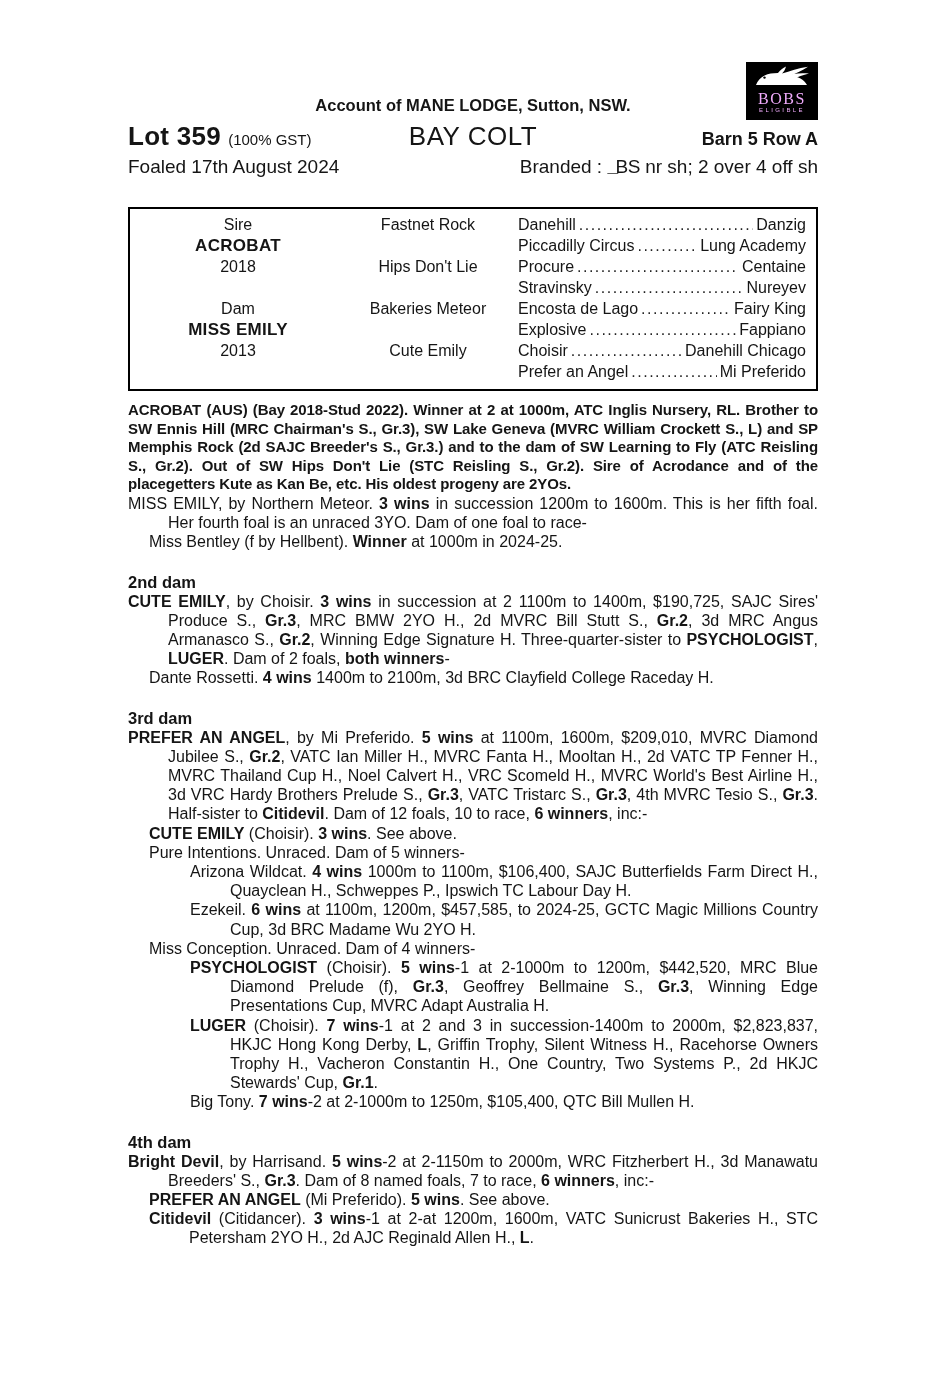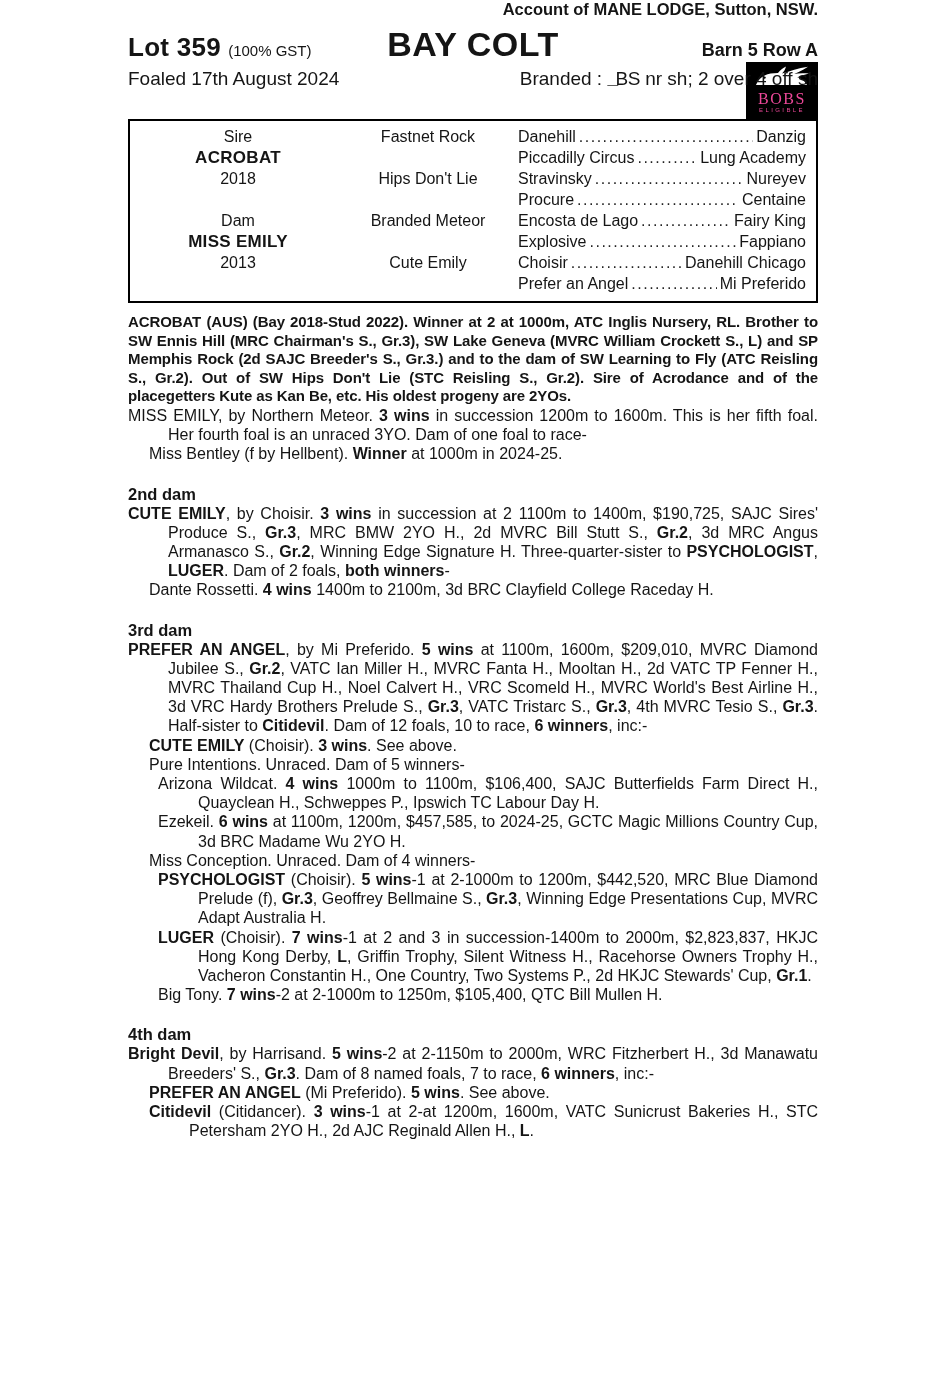--- a/index.html
+++ b/index.html
@@ -7,35 +7,35 @@
     position:relative;
     width:938px; height:1400px;
     background:#ffffff;
     font-family:"Liberation Sans", sans-serif;
     color:#151515;
     overflow:hidden;
   }
   .content { position:absolute; left:128px; top:0; width:690px; }
 
   
-  .account { text-align:right; font-weight:bold; font-size:16.5px; line-height:19px; }
+  .account { margin-top:96px; text-align:center; font-weight:bold; font-size:16.5px; line-height:19px; }
   .lot-row { display:grid; grid-template-columns:1fr auto 1fr; align-items:baseline; margin-top:6px; }
   .lot-left { white-space:nowrap; }
   .lot-num { font-size:26px; font-weight:bold; letter-spacing:0.3px; }
   .gst { font-size:15px; margin-left:7px; }
-  .sex-title { font-size:34px; font-weight:bold; justify-self:center; letter-spacing:0.5px; }
+  .sex-title { font-size:26px; font-weight:normal; justify-self:center; letter-spacing:0.5px; }
   .barn { font-size:18px; font-weight:bold; justify-self:end; }
   .foal-row { display:flex; justify-content:space-between; font-size:19px; margin-top:5px; line-height:20px; }
   .brand-mark { letter-spacing:-0.5px; }
   .bm-low { display:inline-block; margin-right:-2px; font-weight:600; transform:translateY(-1px); }
 
   
   .bobs-logo {
     position:absolute; left:746px; top:62px; width:72px; height:58px;
-    background:#000; color:#ec4899; text-align:center; overflow:hidden;
+    background:#000; color:#f0abfc; text-align:center; overflow:hidden;
   }
   .bobs-horse { width:60px; height:22px; margin-top:3px; display:inline-block; }
   .bobs-word { font-family:"Liberation Serif", serif; font-size:16px; letter-spacing:1.5px; line-height:15px; }
   .bobs-sub  { font-size:6px; letter-spacing:2.4px; line-height:9px; }
 
   
   .ped-table { border:2px solid #000; margin-top:30px; padding:5px 10px 7px 8px; font-size:16px;text-align:center; }
   .ped-block { display:flex; }
   .c1 { width:200px; } .c2 { width:180px; } .c3 { flex:1; min-width:0; }
   .pl { height:21px; line-height:21px; white-space:nowrap; }
@@ -48,21 +48,21 @@
   
   .sire-para {
     margin:10px 0 0 0; font-weight:bold; text-align:justify;
     font-size:15px; line-height:18.6px; letter-spacing:-0.1px;
   }
 
   
   .dam-h { margin:21px 0 0 0; font-size:16.5px; font-weight:bold; line-height:19px; }
   .p { margin:0; font-size:16px; line-height:19.2px; text-align:justify; padding-left:40px; text-indent:-40px; }
   .i1 { margin-left:21px; }
-  .i2 { margin-left:30px; }
+  .i2 { margin-left:62px; }
   .p b { font-weight:bold; }
 </style>
 </head>
 <body>
 
 <div class="page">
 
   <div class="bobs-logo">
     <svg class="bobs-horse" viewBox="0 0 60 22" aria-hidden="true">
       <path fill="#ffffff" d="M4 20 C7 12 14 8.5 22 8.2 L26 8 C28 5 31 3 34 1.5 C33.2 4.5 32 6.6 30 8.6 C38 6.5 46 3 56 1.8 C50 5.6 44 8.6 39 10.6 C46 11.6 52 14.6 55 20 Z"></path>
@@ -107,39 +107,39 @@
               <span class="dn">Danehill</span>
               <span class="dots"></span>
               <span class="dp">Danzig</span>
             </div>
           <div class="dotrow">
               <span class="dn">Piccadilly Circus</span>
               <span class="dots"></span>
               <span class="dp">Lung Academy</span>
             </div>
           <div class="dotrow">
+              <span class="dn">Procure</span>
+              <span class="dots"></span>
+              <span class="dp">Centaine</span>
+            </div>
+          <div class="dotrow">
               <span class="dn">Stravinsky</span>
               <span class="dots"></span>
               <span class="dp">Nureyev</span>
-            </div>
-          <div class="dotrow">
-              <span class="dn">Procure</span>
-              <span class="dots"></span>
-              <span class="dp">Centaine</span>
             </div>
         </div>
       </div>
       <div class="ped-block">
         <div class="c1">
           <div class="pl">Dam</div>
           <div class="pl pname">MISS EMILY</div>
           <div class="pl">2013</div>
         </div>
         <div class="c2">
-          <div class="pl">Branded Meteor</div>
+          <div class="pl">Bakeries Meteor</div>
           <div class="pl"></div>
           <div class="pl">Cute Emily</div>
         </div>
         <div class="c3">
           <div class="dotrow">
               <span class="dn">Encosta de Lago</span>
               <span class="dots"></span>
               <span class="dp">Fairy King</span>
             </div>
           <div class="dotrow">

